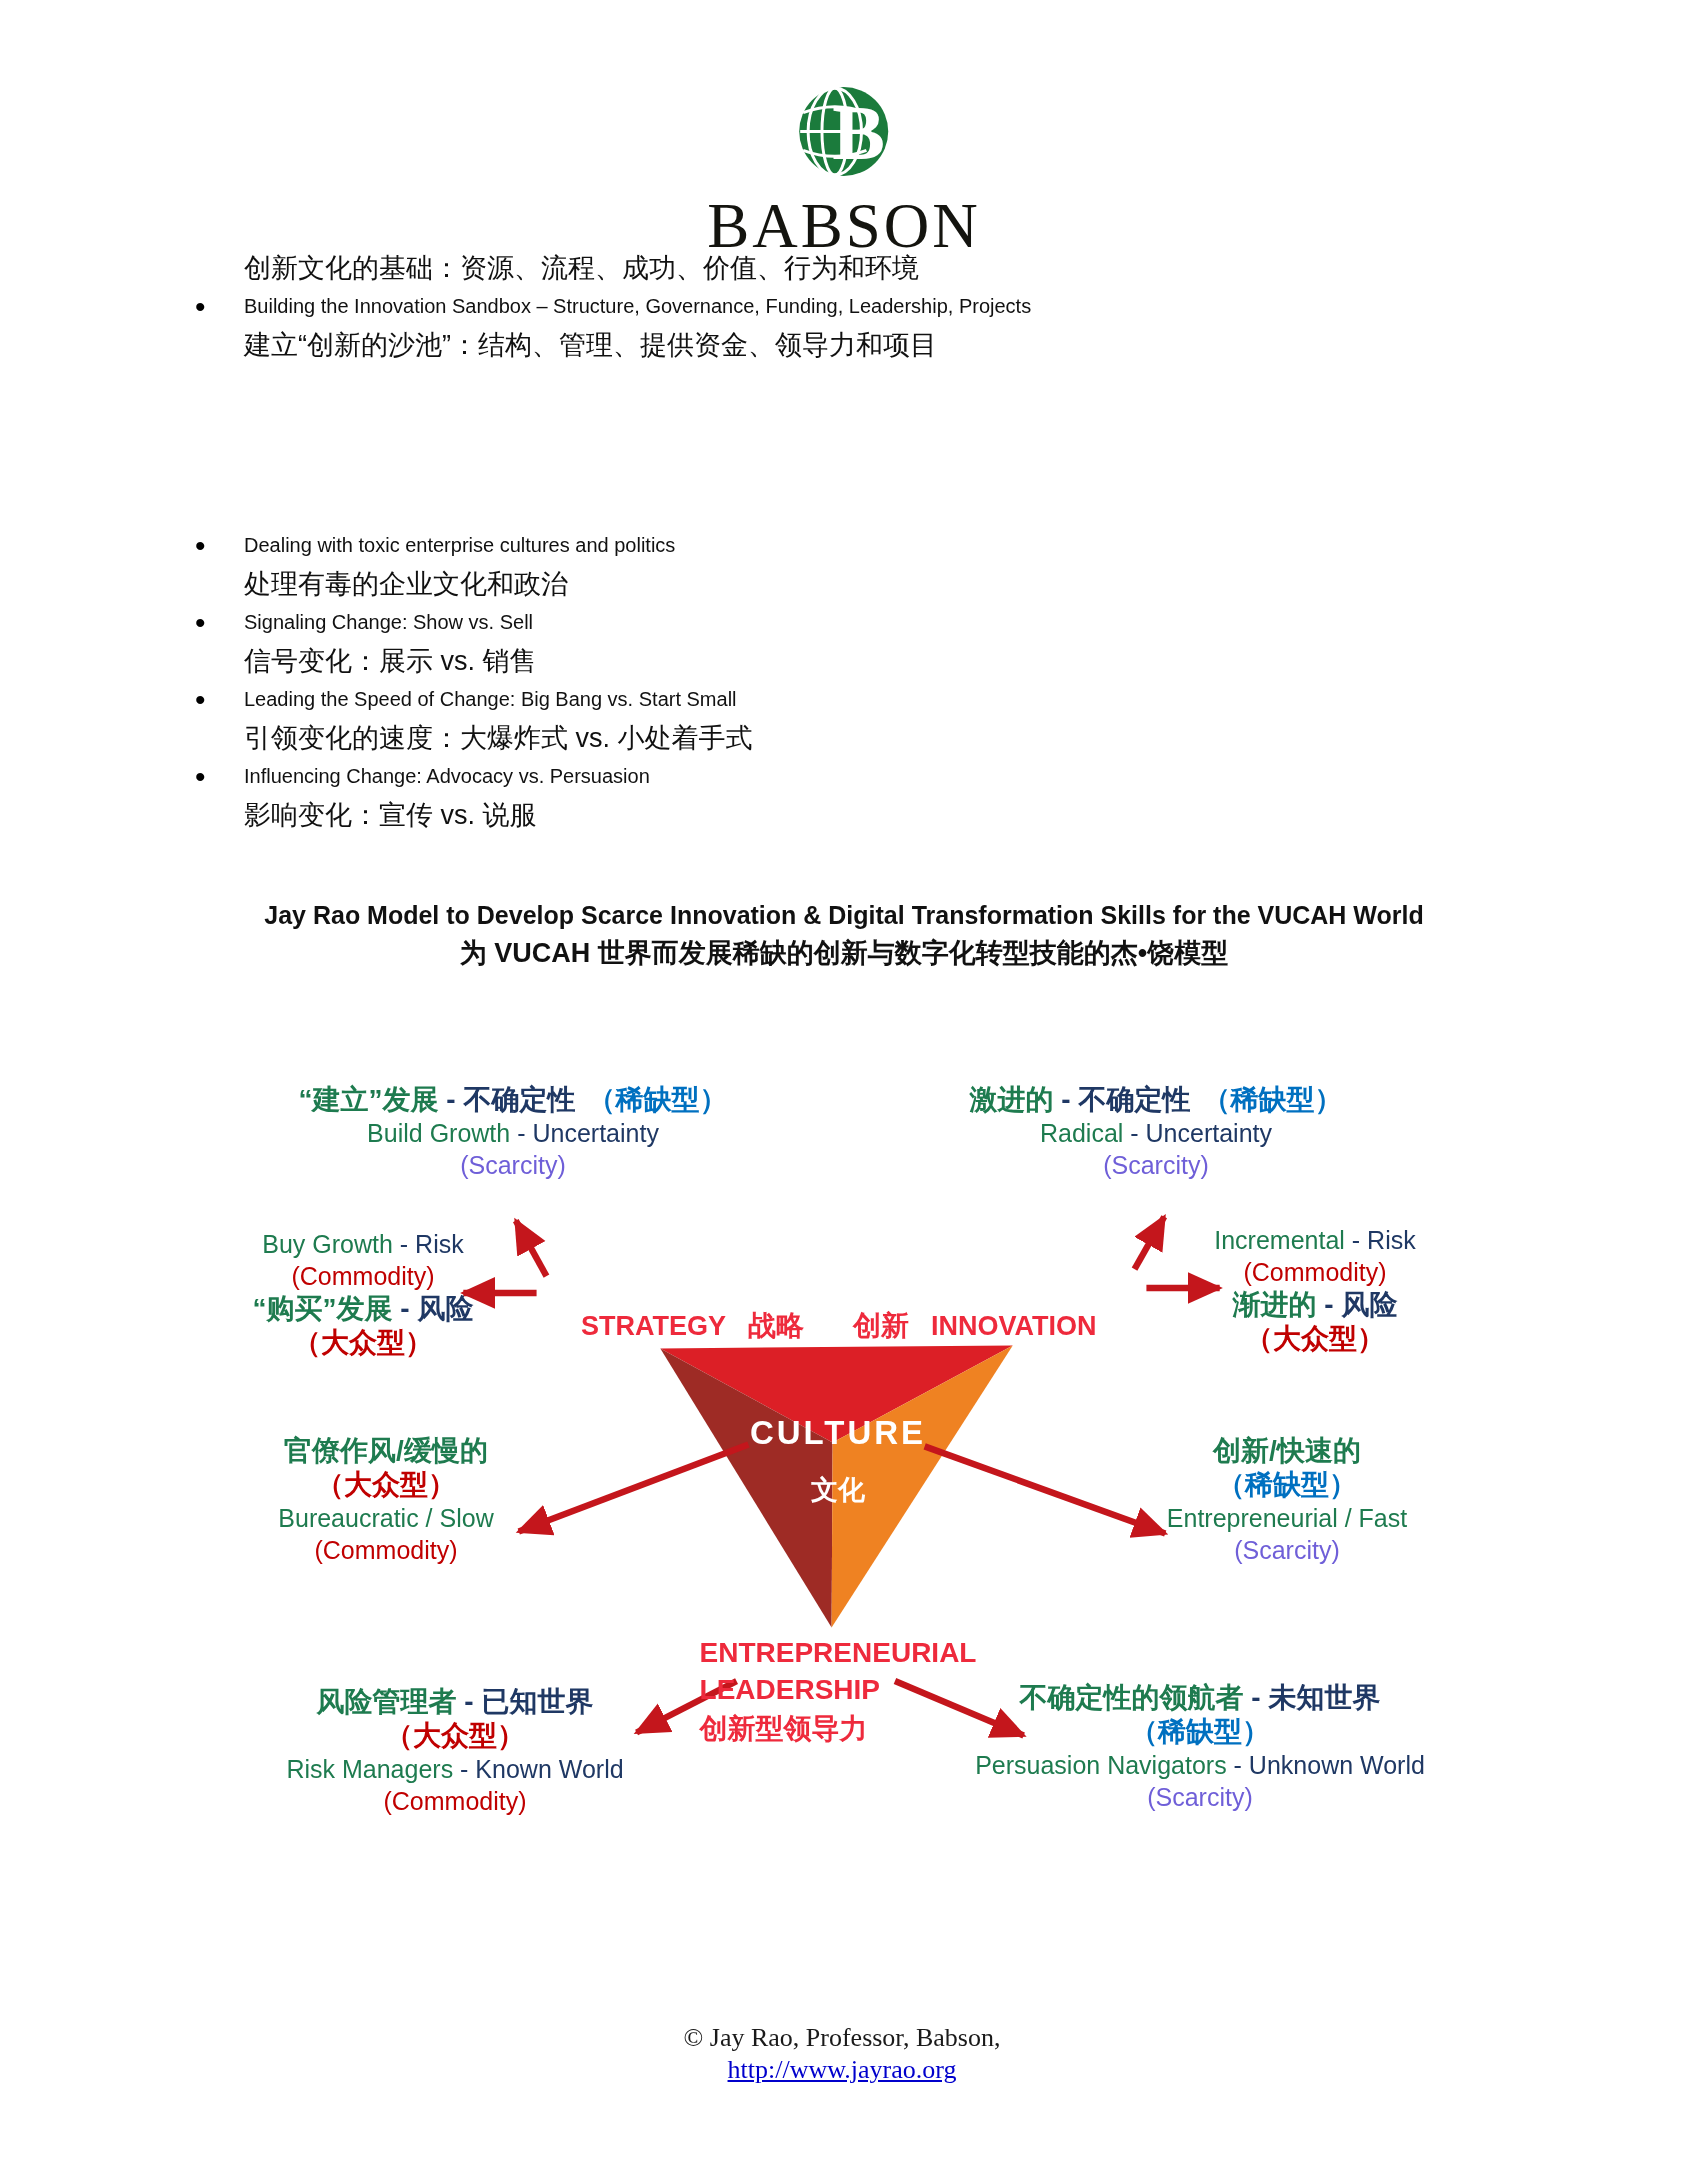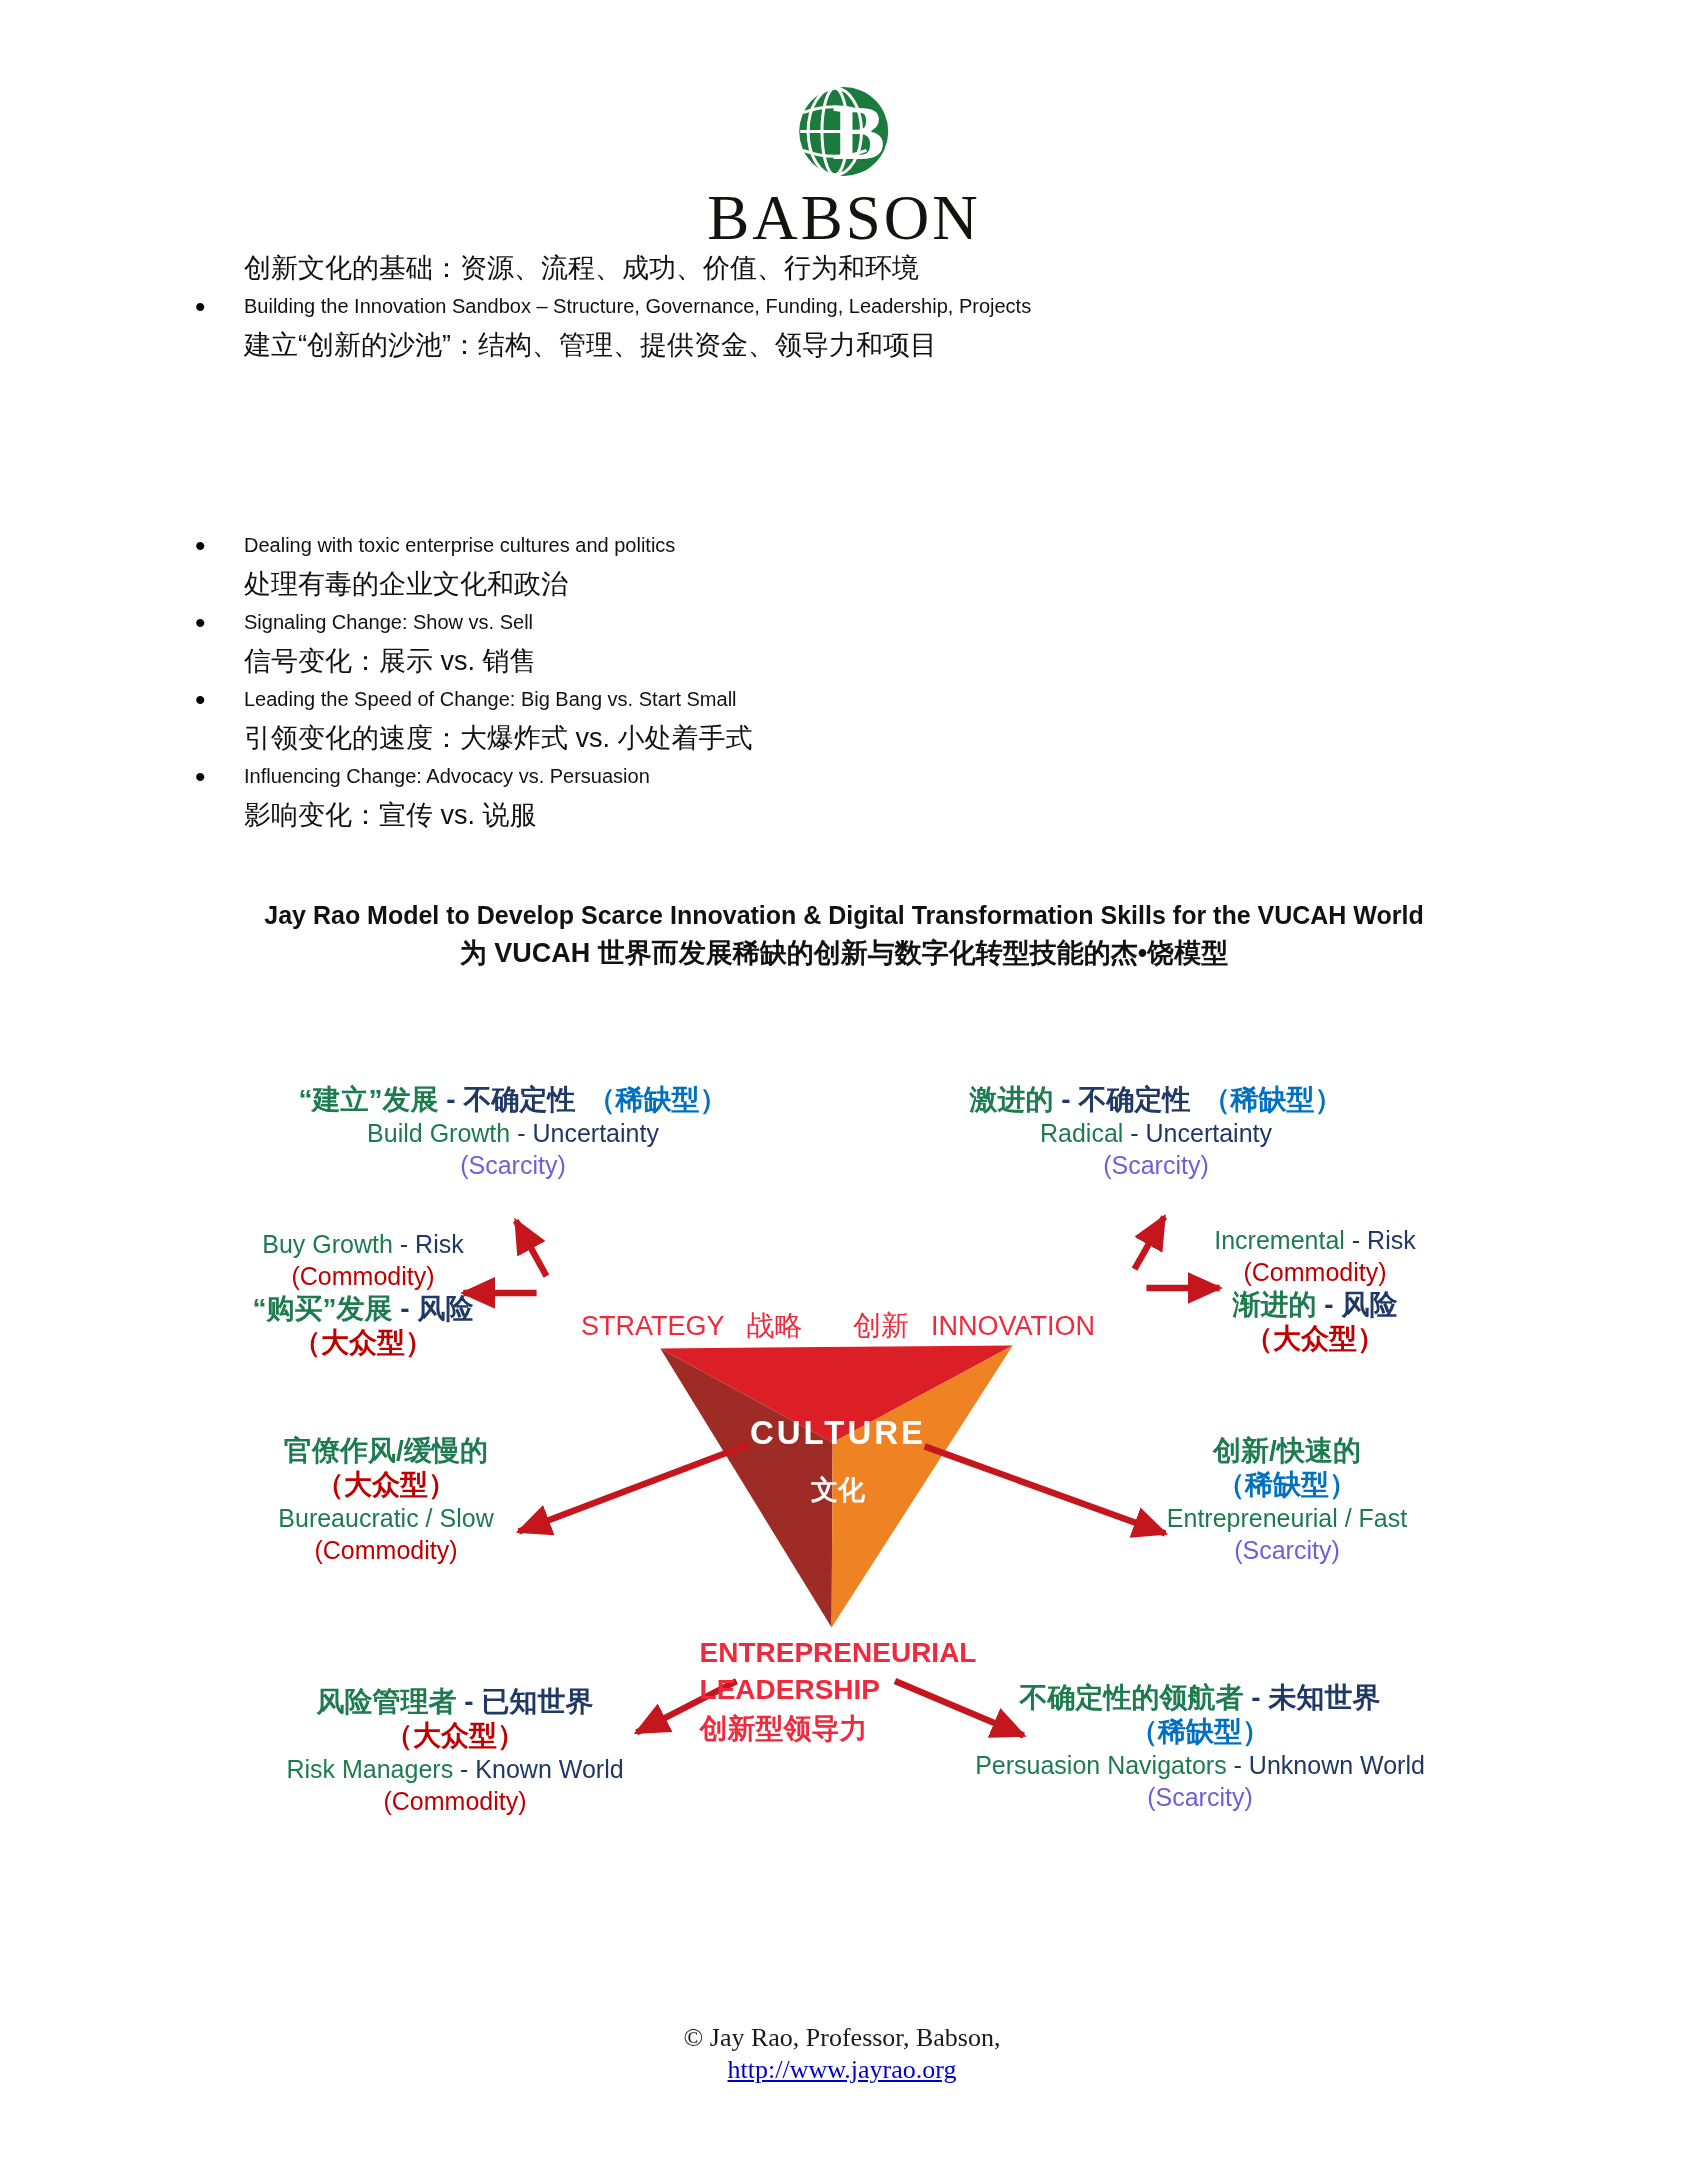--- a/index.html
+++ b/index.html
@@ -5,21 +5,21 @@
   :root{
     --green:#1E7B4F; --navy:#1F3864; --blue:#0070C0; --purple:#6F5FD8;
     --lred:#C00000; --hred:#EE2A3C; --arrow:#C4161C; --ink:#111111;
   }
   *{margin:0;padding:0;box-sizing:border-box}
   body{background:#888;font-family:"Liberation Sans","DejaVu Sans",sans-serif}
   .page{position:relative;width:1683px;height:2178px;background:#ffffff;overflow:hidden;margin:0 auto}
   .overlay{position:absolute;left:0;top:0;z-index:1;pointer-events:none}
   
   .logo{position:absolute;left:844px;top:85px;transform:translateX(-50%);text-align:center;z-index:2}
-  .brand{font-family:"Liberation Serif","DejaVu Serif",serif;font-size:63px;color:#14140f;letter-spacing:3px;margin-top:0;white-space:nowrap}
+  .brand{font-family:"Liberation Serif","DejaVu Serif",serif;font-size:63px;color:#14140f;letter-spacing:3px;margin-top:8px;white-space:nowrap}
   
   .doc{color:var(--ink)}
   .zh-line{font-size:27px;line-height:40px;white-space:nowrap}
   .en-line{font-size:20px;line-height:37px;white-space:nowrap}
   .intro{position:absolute;left:191px;top:248px;z-index:2}
   .li{position:relative;padding-left:53px}
   .li.bullet::before{content:"•";position:absolute;left:4px;top:0;font-size:30px;line-height:37px;color:#000}
   .heading{position:absolute;left:186px;top:416px;z-index:2}
   .heading .cap{font-size:25px;line-height:36px;letter-spacing:0.5px;white-space:nowrap}
   .bullets{position:absolute;left:191px;top:527px;z-index:2}
@@ -27,21 +27,21 @@
   .model-title .t-en{font-size:25px;line-height:36px;white-space:nowrap}
   .model-title .t-zh{font-size:27px;line-height:40px;white-space:nowrap}
   
   .dl{position:absolute;z-index:2;text-align:center;transform:translateX(-50%)}
   .ln{white-space:nowrap}
   .zh{font-size:28px;font-weight:bold;line-height:34px}
   .en{font-size:25px;line-height:32px}
   .g{color:var(--green)} .n{color:var(--navy)} .b{color:var(--blue)}
   .p{color:var(--purple)} .r{color:var(--lred)}
   .sp{margin-left:12px}
-  .axis{position:absolute;z-index:2;white-space:nowrap;font-weight:normal}
+  .axis{position:absolute;z-index:2;white-space:nowrap;font-weight:bold}
   .axis .a-en{font-size:27px;color:var(--hred);letter-spacing:0}
   .axis .a-zh{font-size:28px;color:var(--hred)}
   .axis .gap{display:inline-block;width:22px}
   .culture{position:absolute;left:838px;top:1414px;transform:translateX(-50%);z-index:2;color:#fff;font-size:33px;font-weight:bold;letter-spacing:3px;white-space:nowrap}
   .culture-zh{position:absolute;left:838px;top:1472px;transform:translateX(-50%);z-index:2;color:#fff;font-size:27px;font-weight:bold;white-space:nowrap}
   .lead{position:absolute;left:838px;top:1634px;transform:translateX(-50%);text-align:left;z-index:2;font-weight:bold}
   .lead .l-en{font-size:28px;line-height:37px;color:var(--hred);white-space:nowrap}
   .lead .l-zh{font-size:28px;line-height:42px;color:var(--hred);white-space:nowrap}
   
   .footer{position:absolute;left:842px;top:2022px;transform:translateX(-50%);text-align:center;z-index:2;font-family:"Liberation Serif","DejaVu Serif",serif}

